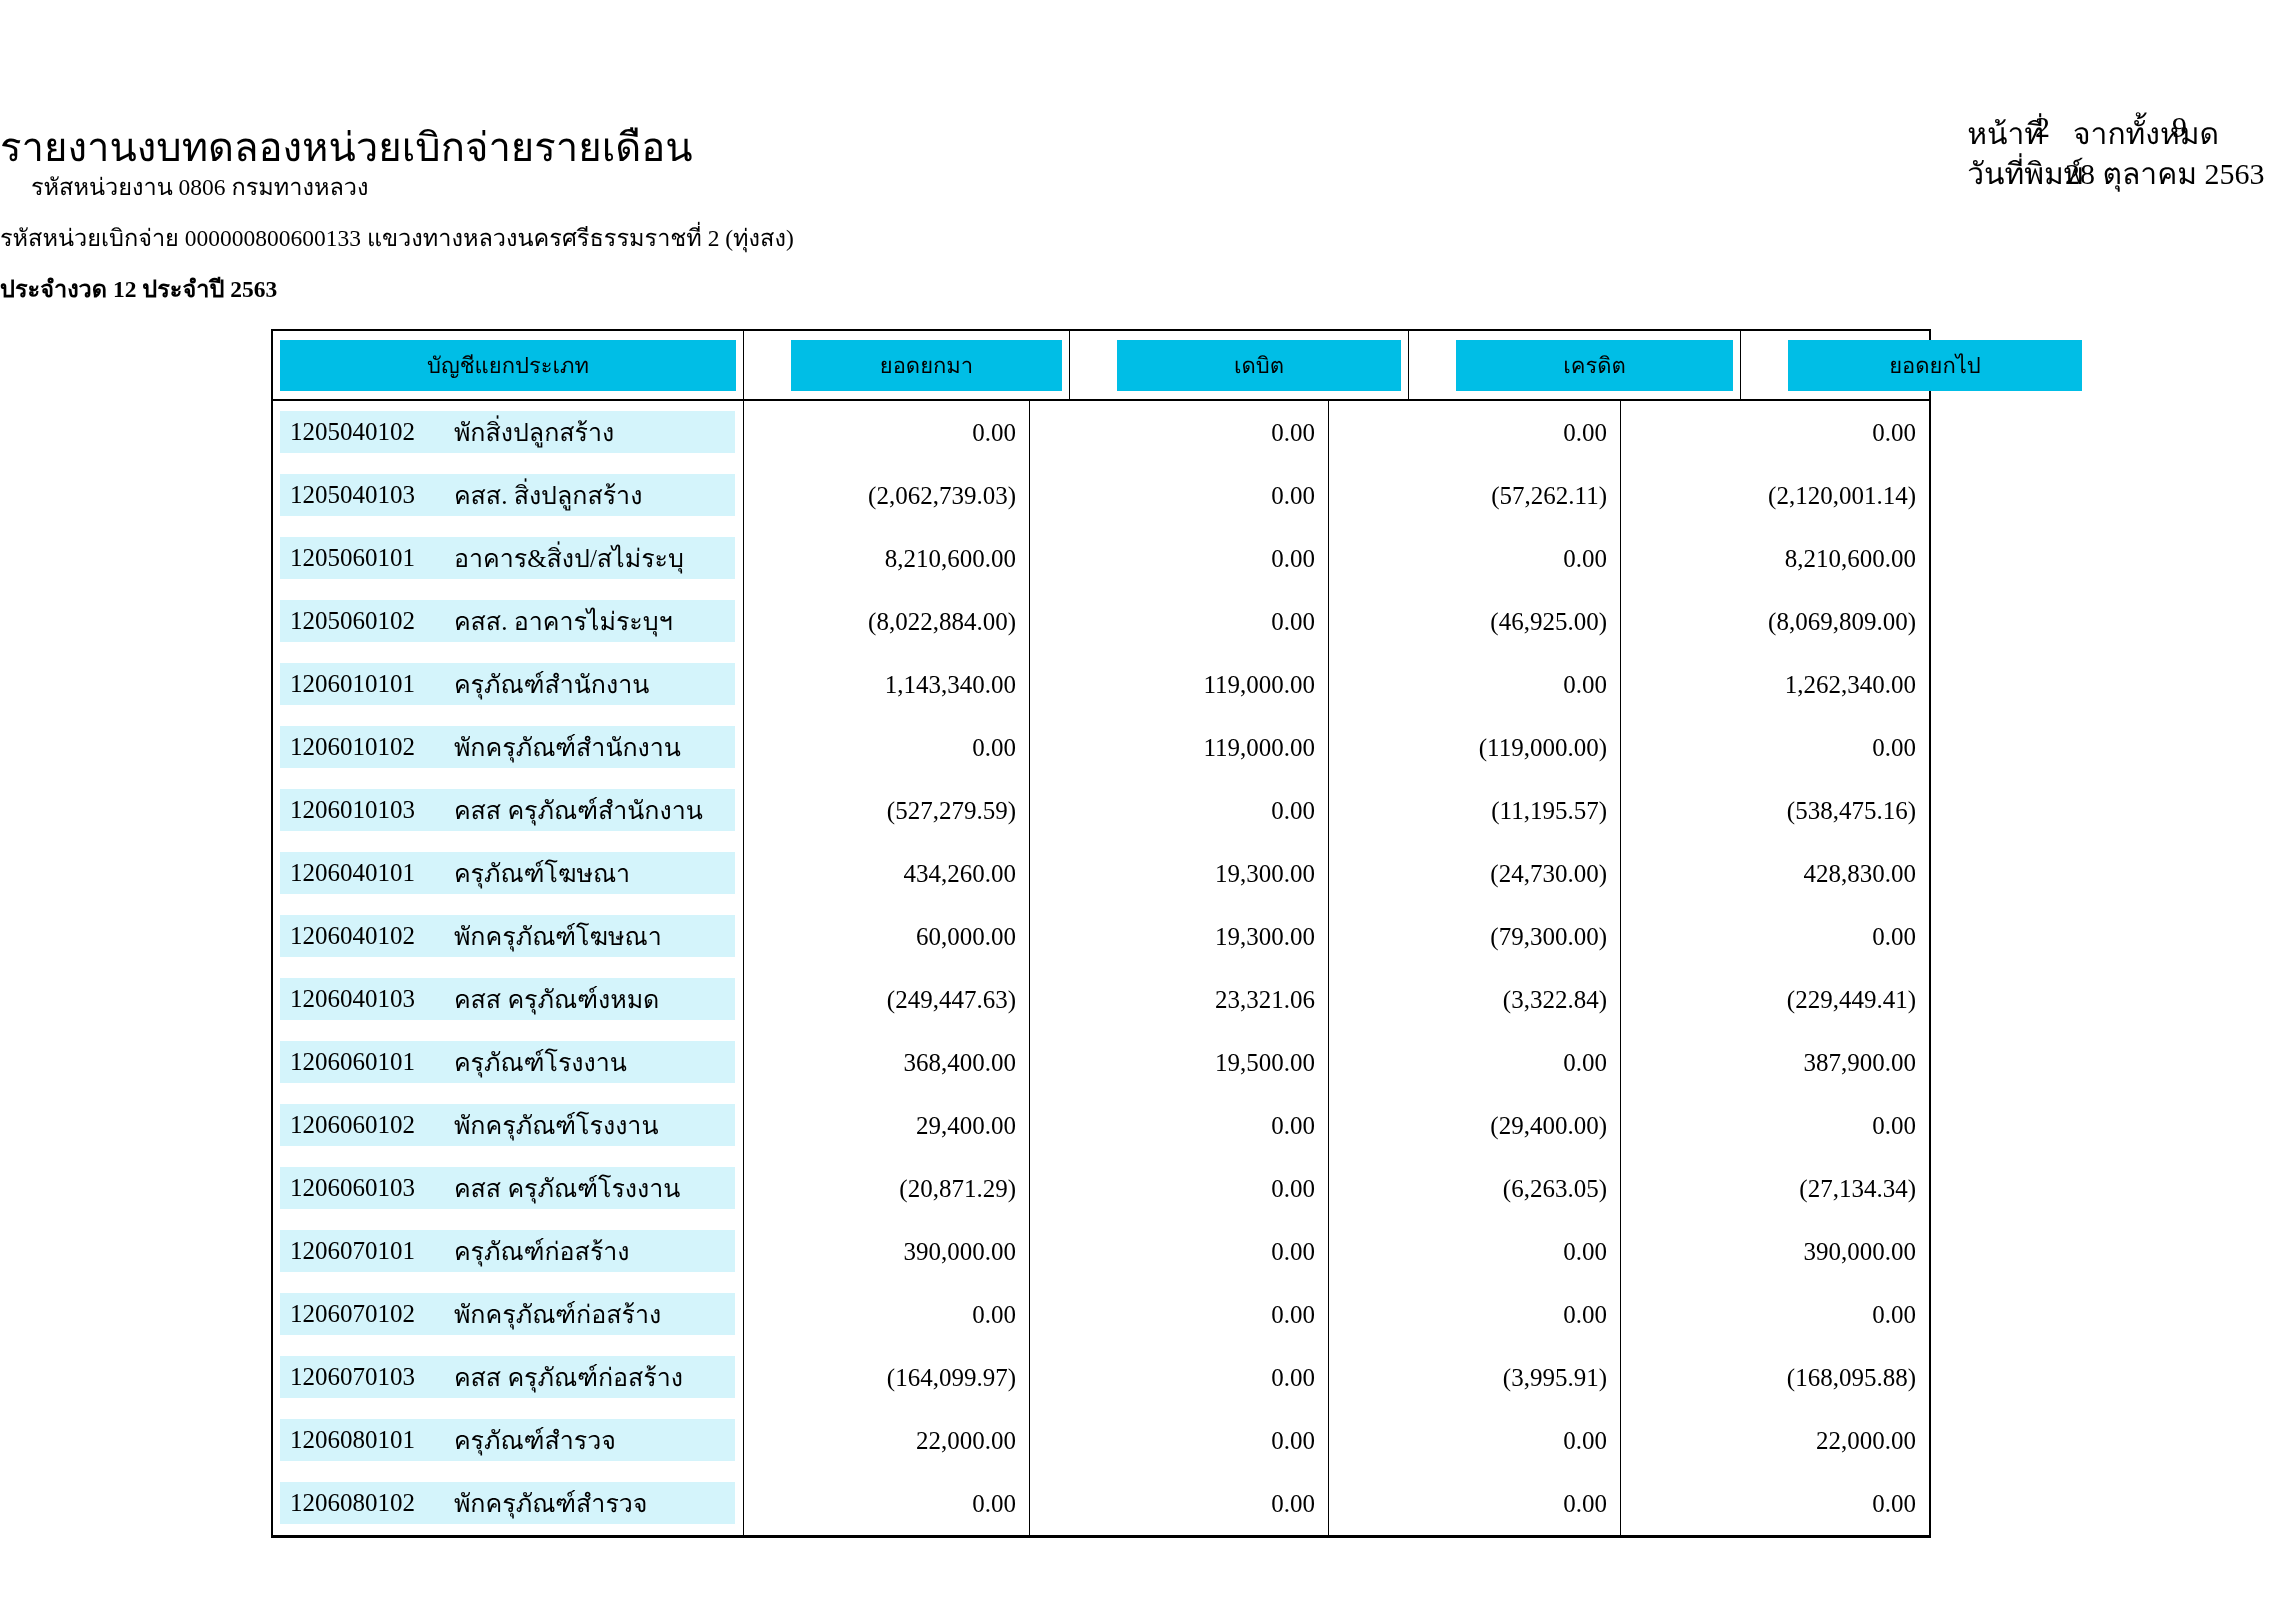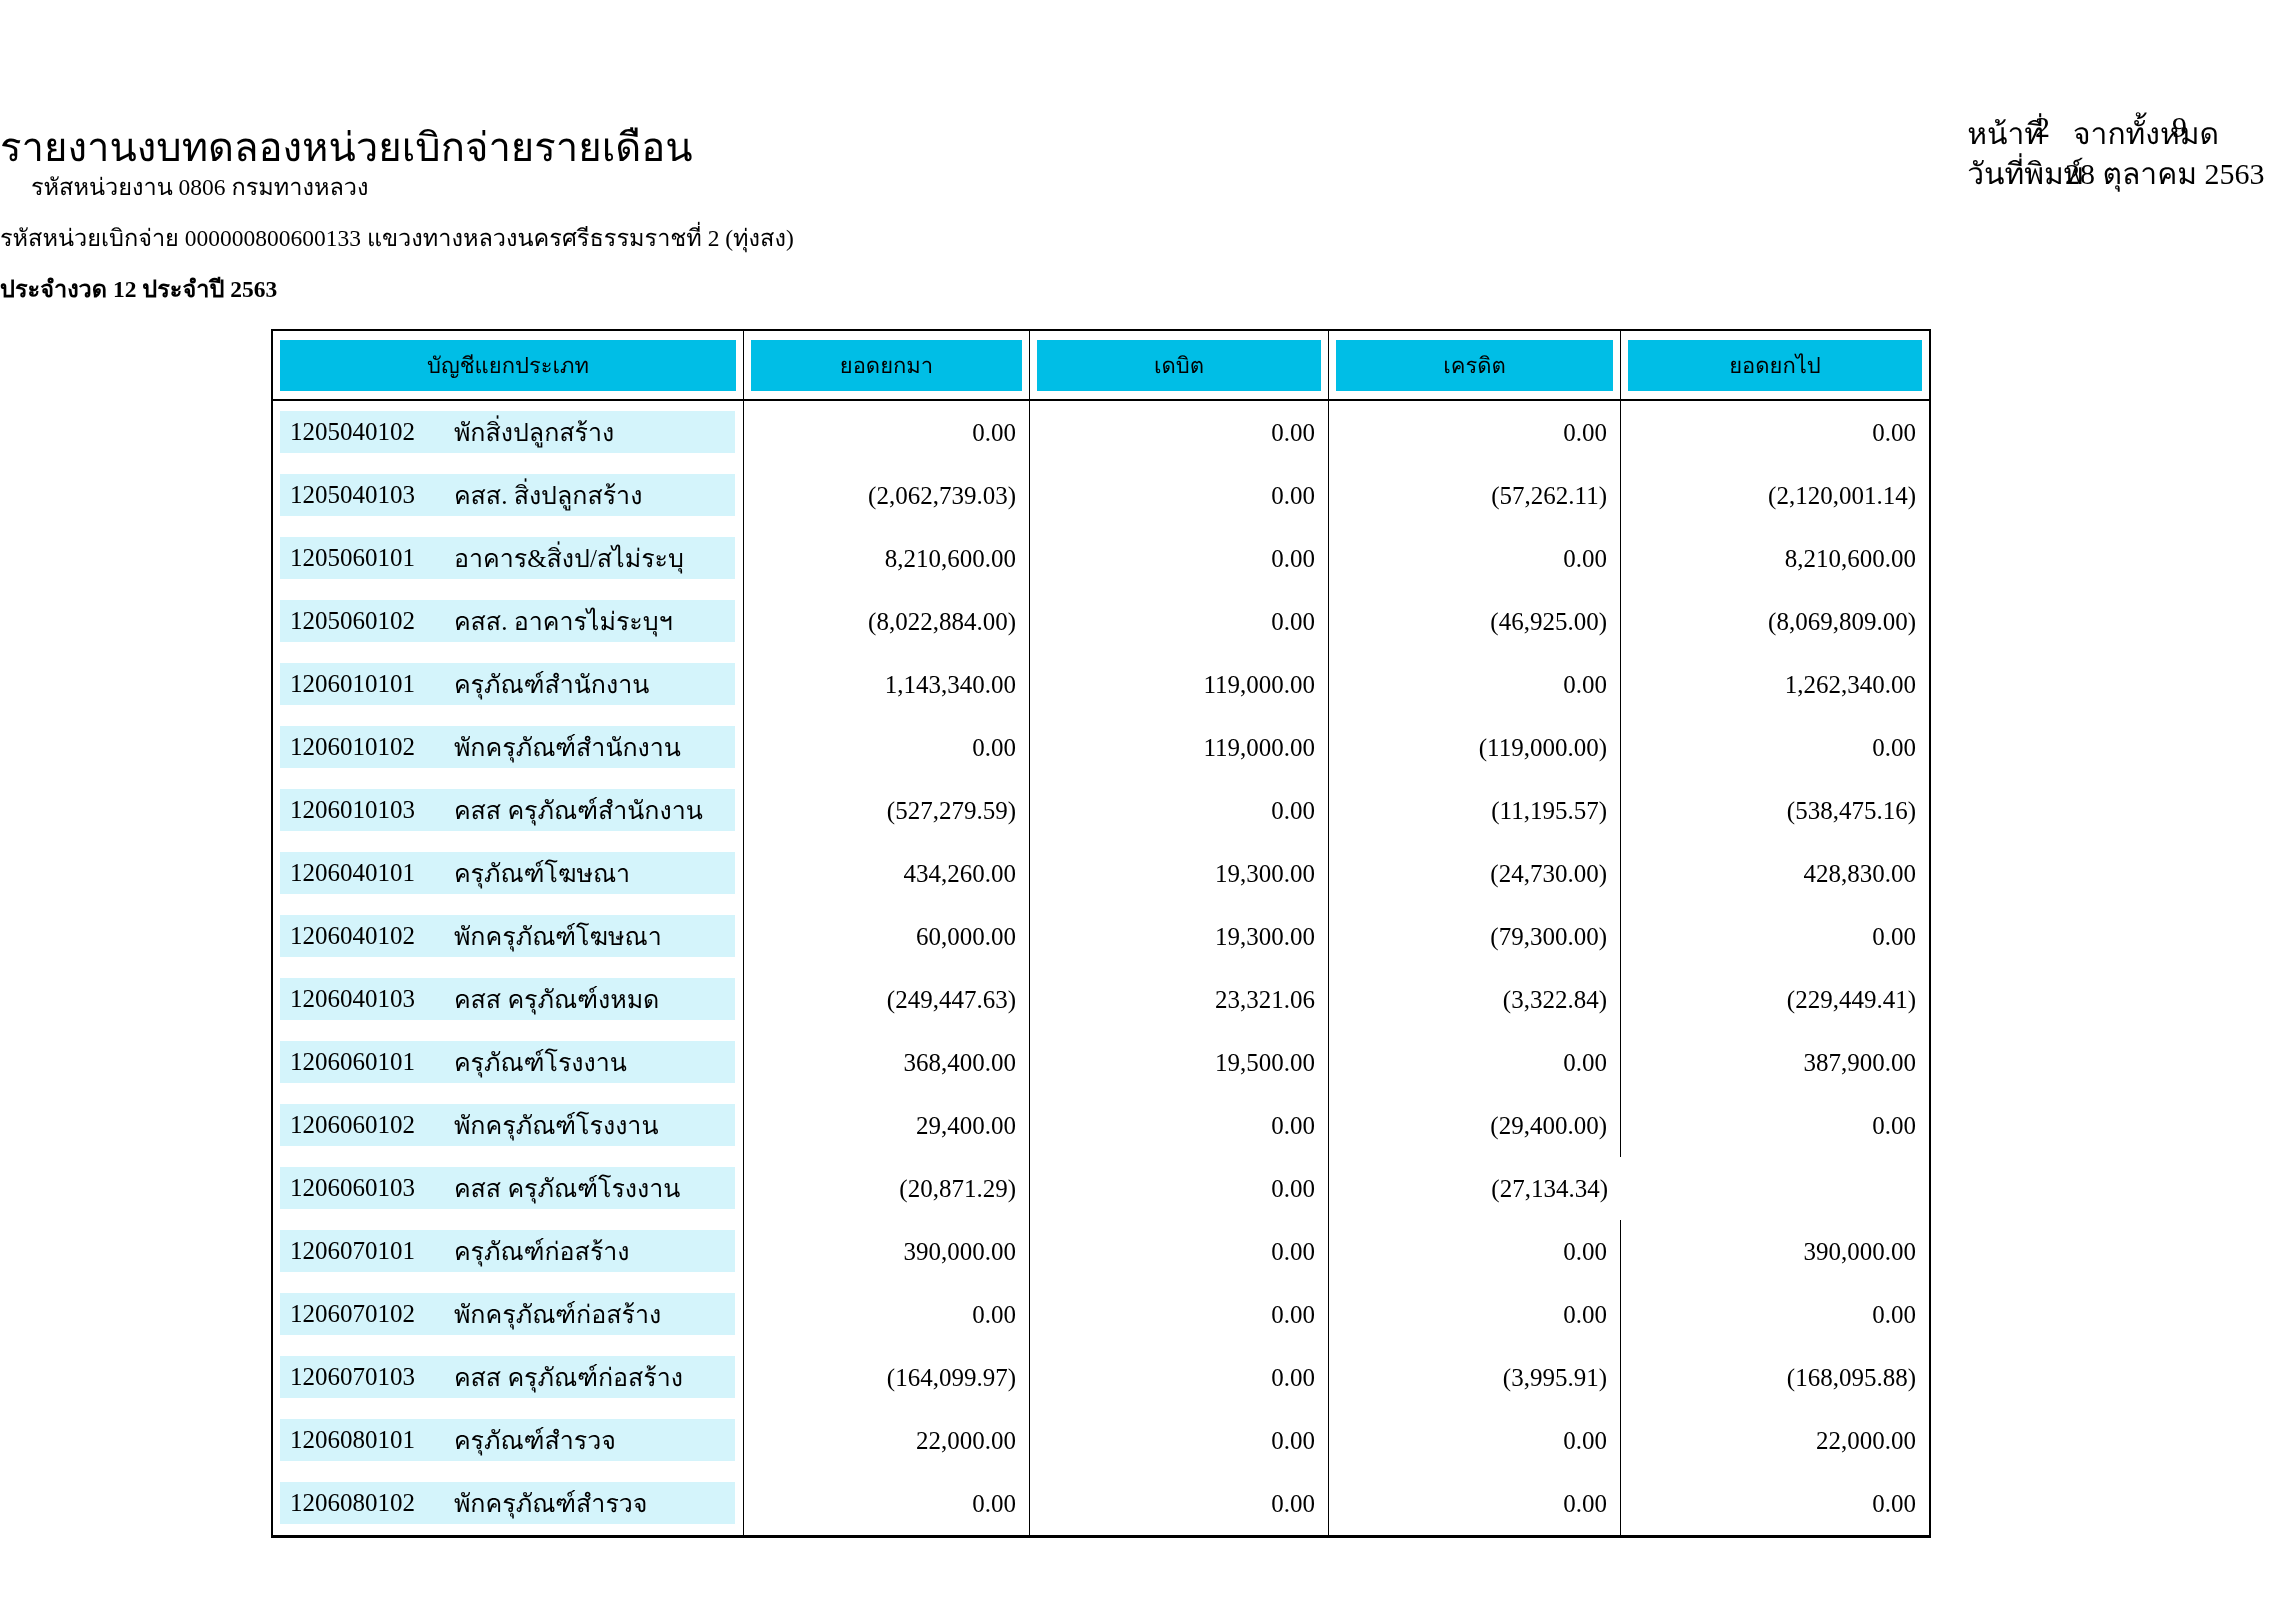--- a/index.html
+++ b/index.html
@@ -18,21 +18,21 @@
   .pi-page-num{left:73px;top:0;}
   .pi-of-label{left:111px;top:0;}
   .pi-total{left:210px;top:0;}
   .pi-date-label{left:5.2px;top:40px;}
   .pi-date{left:103px;top:40px;}
   
   .gl-table{
     position:absolute;left:271px;top:329px;width:1660px;box-sizing:border-box;
     border:2px solid #000;border-bottom-width:3.3px;background:#fff;
   }
-  .thead{display:grid;grid-template-columns:471px 286px 299px 292px 308px;height:68px;border-bottom:2.6px solid #000;}
+  .thead{display:grid;grid-template-columns:471px 286px 299px 292px 308px;height:68px;border-bottom:2.6px solid #000;gap:40px;}
   .th{position:relative;box-sizing:border-box;border-right:1.3px solid #000;}
   .th.last{border-right:none;}
   .th-box{
     position:absolute;left:7.2px;right:7.2px;top:9px;bottom:8.5px;
     background:var(--c-header,#00BEE6);
     display:flex;align-items:center;justify-content:center;
     font-size:22px;
   }
   .tbody{display:block;}
   .trow{display:grid;grid-template-columns:471px 286px 299px 292px 308px;height:63px;}
@@ -240,20 +240,21 @@
 
   <div class="trow">
     <div class="cell c1">
       <div class="band">
         <span class="code">1206060103</span>
         <span class="name">คสส ครุภัณฑ์โรงงาน</span>
       </div>
     </div>
     <div class="cell num">(20,871.29)</div>
     <div class="cell num">0.00</div>
+    <div class="cell num">(6,263.05)</div>
     <div class="cell num last">(27,134.34)</div>
   </div>
 
   <div class="trow">
     <div class="cell c1">
       <div class="band">
         <span class="code">1206070101</span>
         <span class="name">ครุภัณฑ์ก่อสร้าง</span>
       </div>
     </div>

